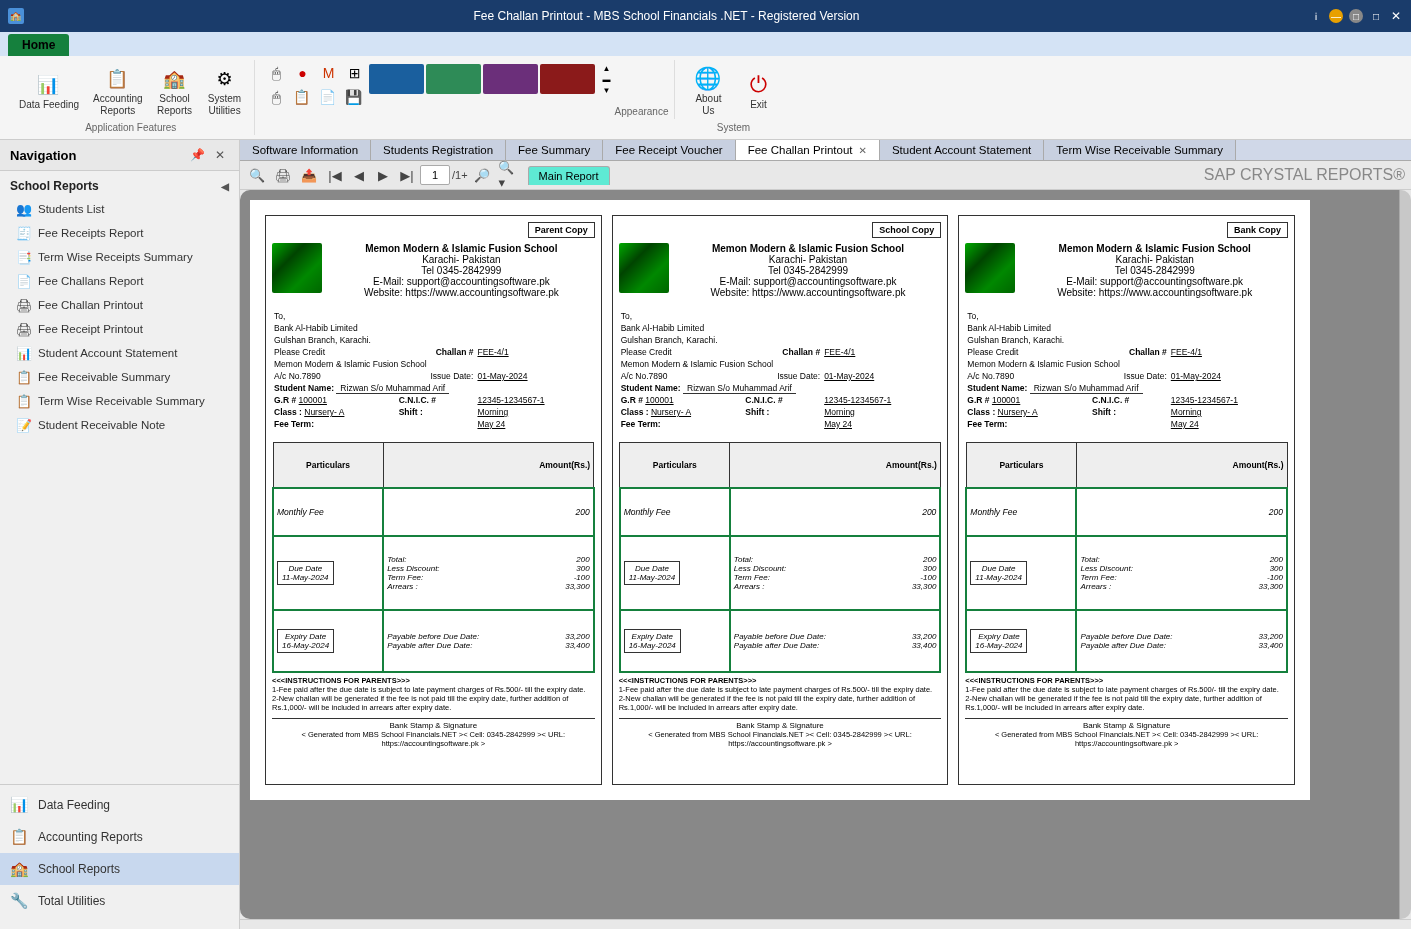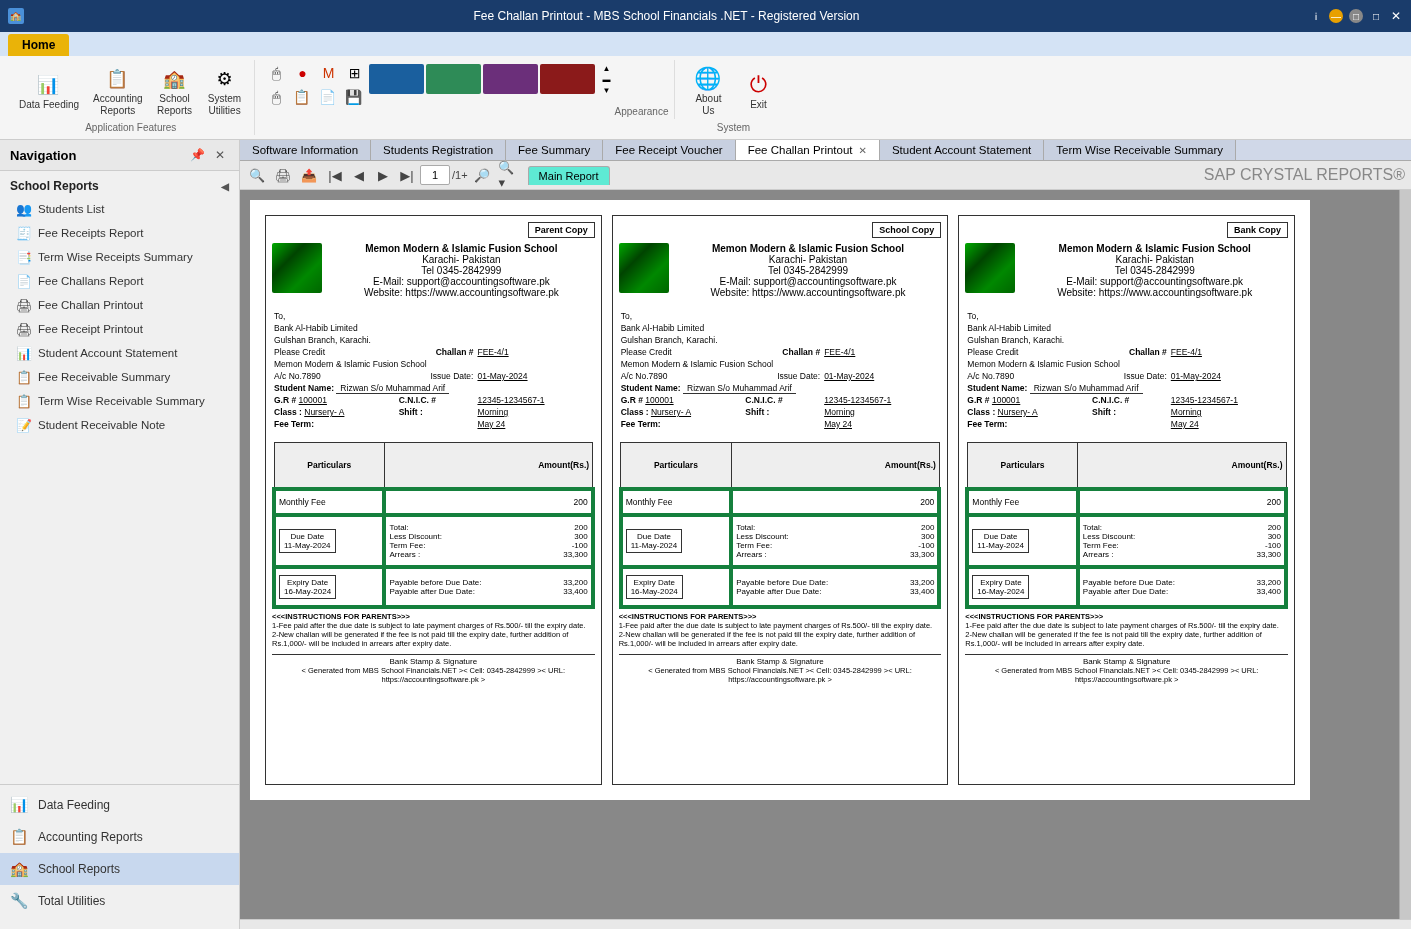--- a/index.html
+++ b/index.html
@@ -12,21 +12,21 @@
     }
     .title-bar-center { flex: 1; text-align: center; }
     .title-bar-controls { display: flex; gap: 6px; }
     .tb-btn { width: 14px; height: 14px; border-radius: 50%; border: none; cursor: pointer; font-size: 10px; display: flex; align-items: center; justify-content: center; color: white; background: transparent; }
     .title-icon { width: 16px; height: 16px; background: #4a90d9; border-radius: 2px; display: flex; align-items: center; justify-content: center; font-size: 9px; color: white; }
 
     
     .ribbon { background: #f5f5f5; border-bottom: 1px solid #ccc; }
     .ribbon-tabs { display: flex; padding: 2px 8px 0; background: #d4e3f5; }
     .ribbon-tab { padding: 4px 14px; font-size: 12px; cursor: pointer; border-radius: 3px 3px 0 0; }
-    .ribbon-tab.active { background: #eab308; font-weight: 600; }
+    .ribbon-tab.active { background: #15803d; font-weight: 600; }
     .ribbon-content { display: flex; padding: 4px 8px; align-items: flex-start; gap: 4px; }
     .ribbon-group { display: flex; flex-direction: column; align-items: center; padding: 2px 6px; border-right: 1px solid #ddd; }
     .ribbon-group-items { display: flex; gap: 4px; align-items: center; }
     .ribbon-group-label { font-size: 10px; color: #666; margin-top: 2px; }
     .ribbon-btn { display: flex; flex-direction: column; align-items: center; padding: 3px 5px; cursor: pointer; border-radius: 3px; font-size: 10px; min-width: 46px; }
     .ribbon-btn-icon { width: 28px; height: 28px; display: flex; align-items: center; justify-content: center; font-size: 18px; }
     .ribbon-btn-label { font-size: 10px; color: #333; text-align: center; line-height: 1.2; }
     .ribbon-small-btn { width: 24px; height: 22px; display: flex; align-items: center; justify-content: center; cursor: pointer; border-radius: 2px; font-size: 14px; }
     .color-swatches { display: flex; gap: 2px; padding: 2px; }
     .color-swatch { width: 55px; height: 30px; border-radius: 2px; cursor: pointer; }
@@ -68,35 +68,35 @@
     .challan-copy { flex: 1; border: 1px solid #333; padding: 6px; font-size: 9px; }
     .copy-header { display: flex; align-items: flex-start; gap: 6px; margin-bottom: 4px; }
     .copy-logo { width: 50px; height: 50px; background: linear-gradient(135deg, #00aa00, #004400, #008800, #006600); border-radius: 2px; flex-shrink: 0; }
     .copy-school-info { flex: 1; text-align: center; }
     .copy-type-box { border: 1px solid #333; padding: 2px 6px; font-size: 9px; font-weight: 600; display: inline-block; margin-bottom: 3px; }
     .school-name { font-size: 10px; font-weight: 700; }
     .school-sub { font-size: 10px; }
     .challan-table { width: 100%; border-collapse: collapse; margin: 12px 0; }
     .challan-table td { padding: 1px 2px; font-size: 8.5px; }
     .amounts-table { width: 100%; border-collapse: collapse; margin: 2px 0; }
-    .amounts-table td { padding: 6px 3px; font-size: 8.5px; border: 4px solid #15803d; }
+    .amounts-table td { padding: 18px 3px; font-size: 8.5px; border: 2px solid #15803d; font-style: italic; }
     .amounts-table th { padding: 17px 3px; font-size: 8.5px; border: 1px solid #333; background: #eee; font-weight: 600; }
     .due-date-box { border: 1px solid #333; padding: 2px 4px; display: inline-block; font-size: 8px; text-align: center; }
     .instructions { font-size: 7.5px; margin: 3px 0; }
     .stamp-line { border-top: 1px solid #333; margin-top: 6px; padding-top: 2px; text-align: center; font-size: 8px; }
     .generated-line { font-size: 7.5px; text-align: center; }
     .field-label { font-weight: 600; font-size: 8.5px; }
     .underline { text-decoration: underline; }
 
     
     .status-bar { height: 28px; background: #e8e8e8; border-top: 1px solid #ccc; display: flex; align-items: center; padding: 0 8px; font-size: 11px; color: #333; }
     .status-section { flex: 1; }
 
     .scrollbar-placeholder { width: 12px; background: #c8c8c8; border-left: 1px solid #aaa; }
-    .report-with-scroll { display: flex; flex: 1; overflow: hidden; }
+    .report-with-scroll { display: flex; flex: 1; overflow: hidden; border-radius: 10px; }
     .report-scroll-area { flex: 1; overflow: auto; background: #888; padding: 10px; }
   </style>
 </head>
 <body>
 
 <div class="title-bar">
   <div class="title-icon">🏫</div>
   <div class="title-bar-center">Fee Challan Printout - MBS School Financials .NET - Registered Version</div>
   <div class="title-bar-controls">
     <button class="tb-btn" title="Info">ℹ</button>

